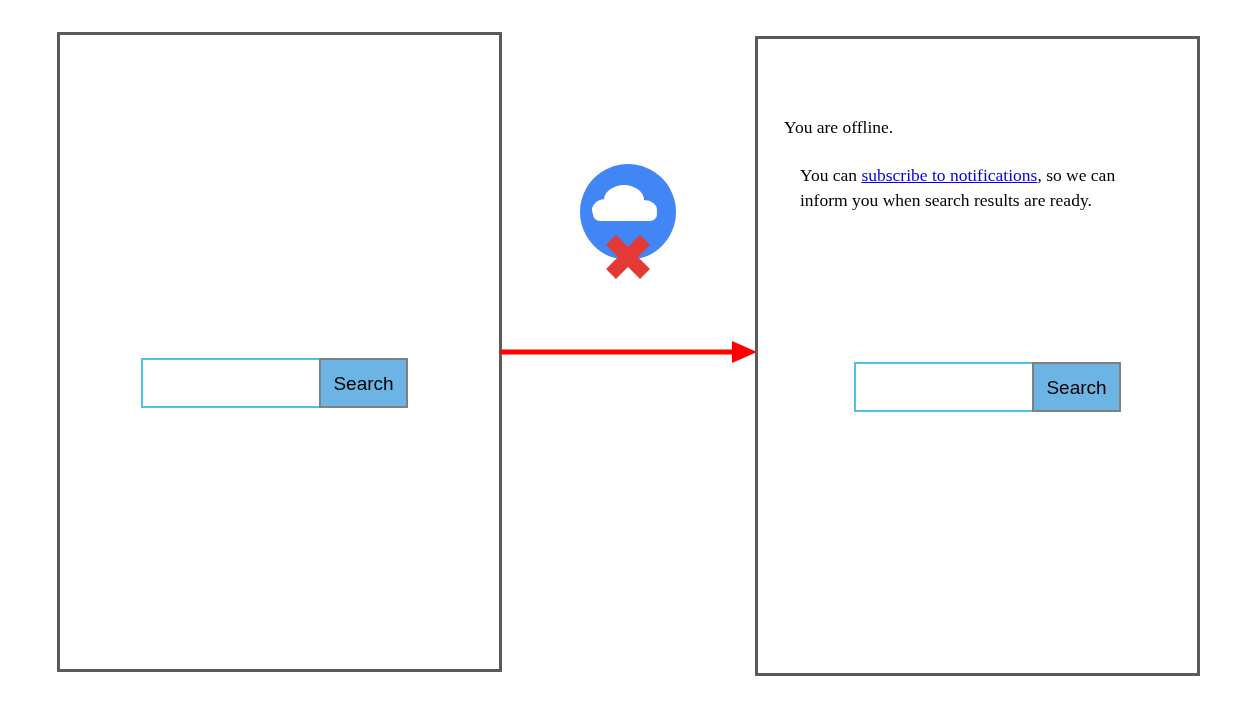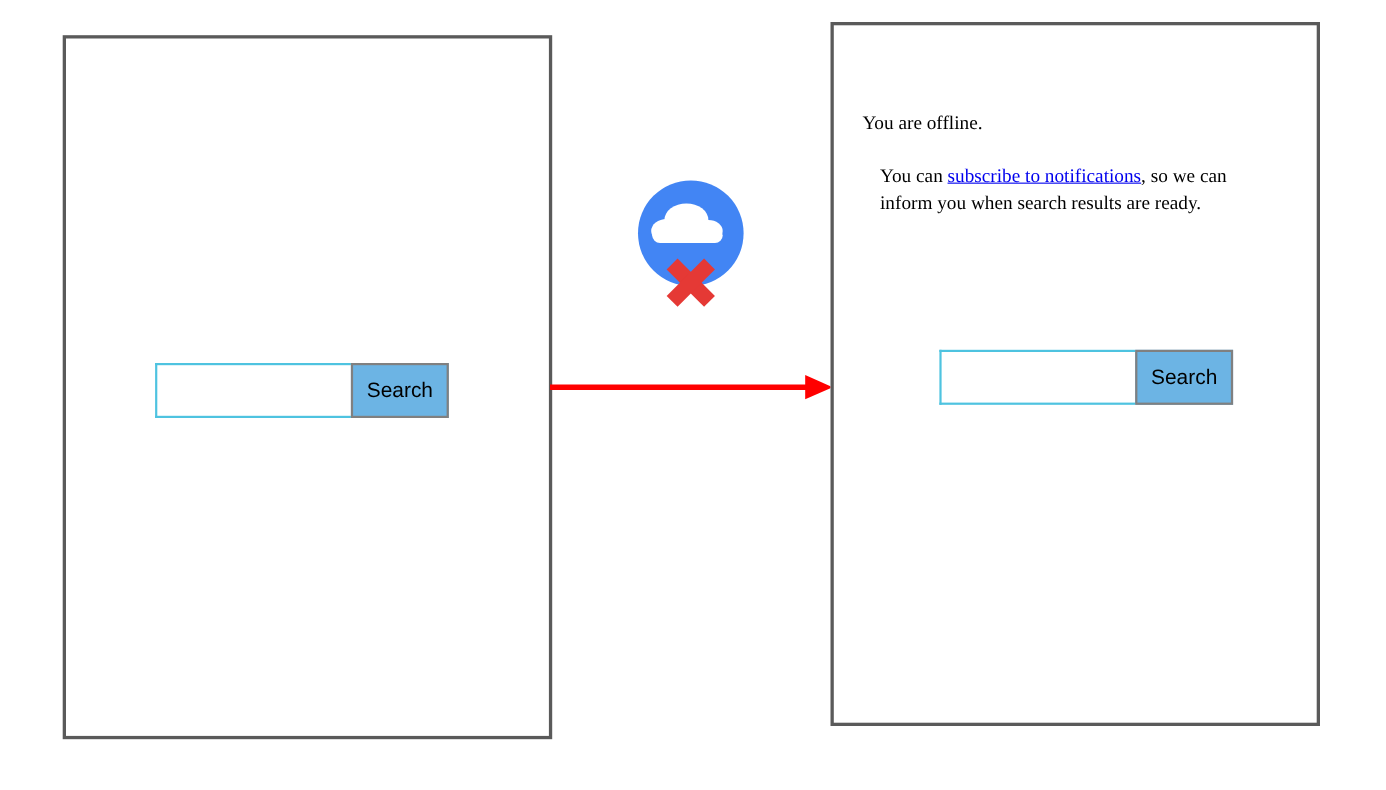--- a/index.html
+++ b/index.html
@@ -29,21 +29,21 @@
     border: 3px solid #5a5a5a;
   }
   #panel-before {
     left: 57px;
     top: 32px;
     width: 445px;
     height: 640px;
   }
   #panel-after {
     left: 755px;
-    top: 20px;
+    top: 36px;
     width: 445px;
     height: 640px;
   }
 
   
   .offline-message {
     position: absolute;
     left: 26px;
     top: 76px;
     width: 386px;
@@ -64,20 +64,21 @@
     cursor: pointer;
   }
 
   
   .search-widget {
     position: absolute;
     display: flex;
     align-items: stretch;
     height: 50px;
     box-sizing: border-box;
+    margin-top: 28px;
   }
   #search-before { left: 81px;  top: 295px; }
   #search-after  { left: 96px;  top: 295px; }
 
   .search-input {
     box-sizing: border-box;
     width: 178px;
     height: 50px;
     background: #ffffff;
     border: 2px solid #4ec3e0;

